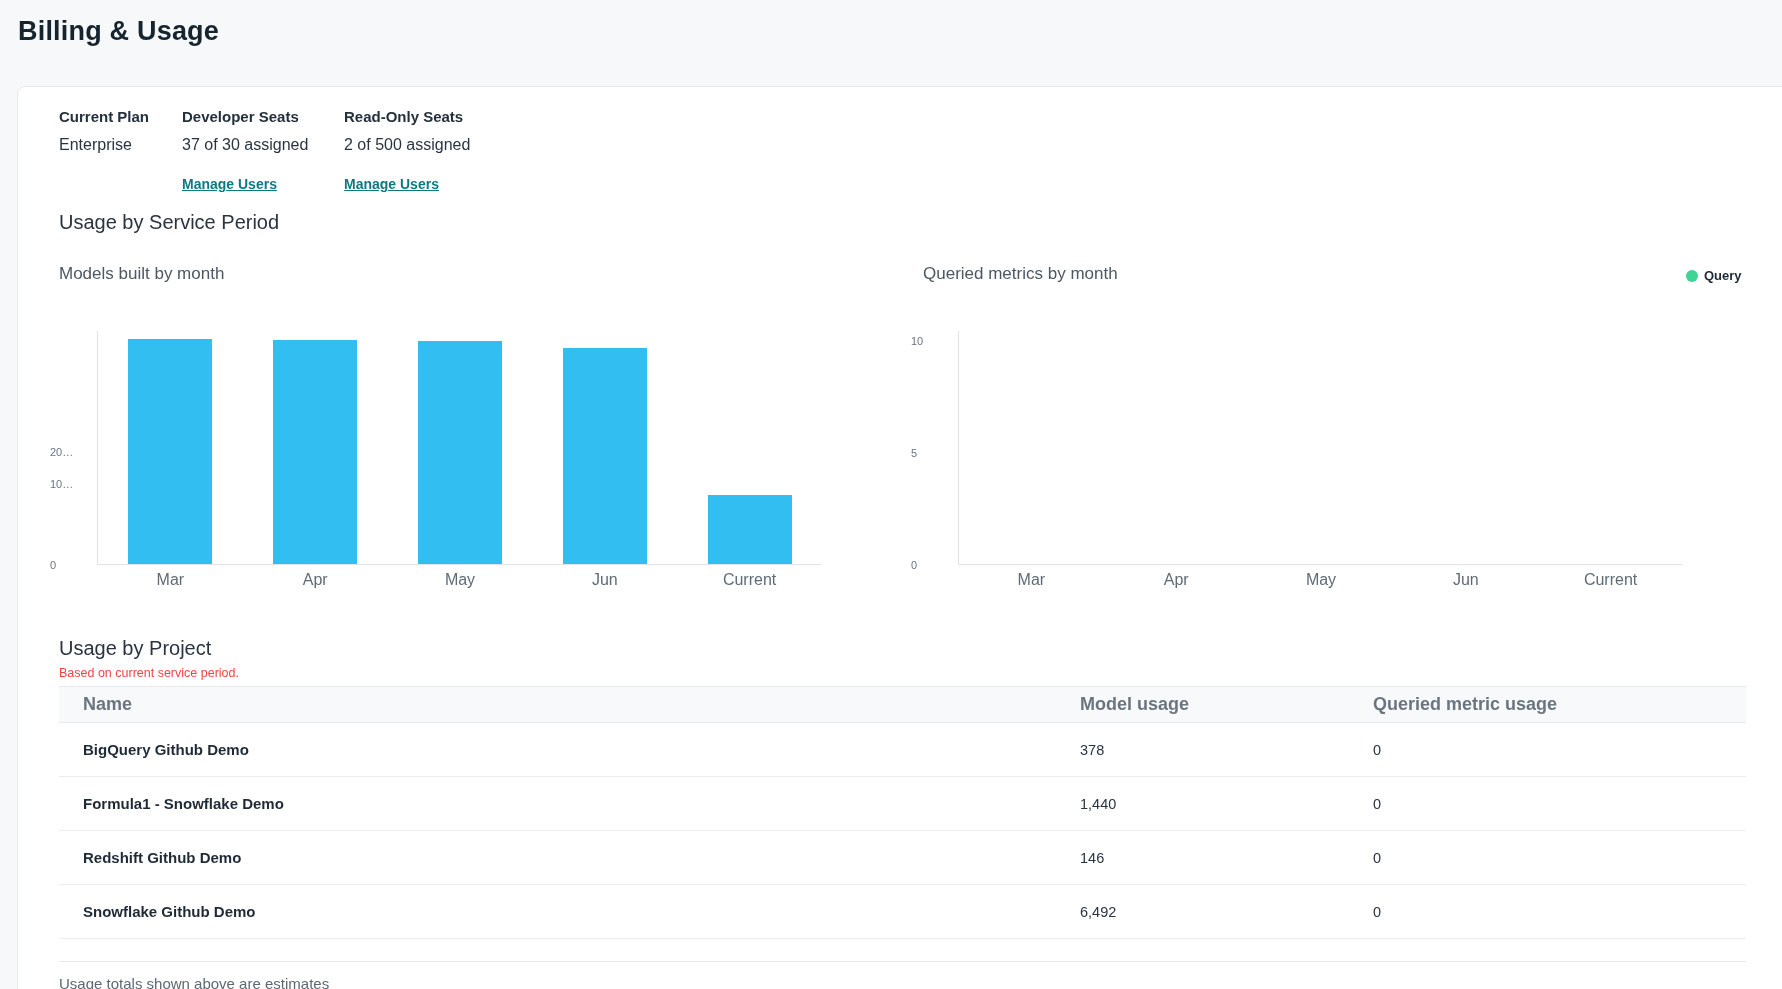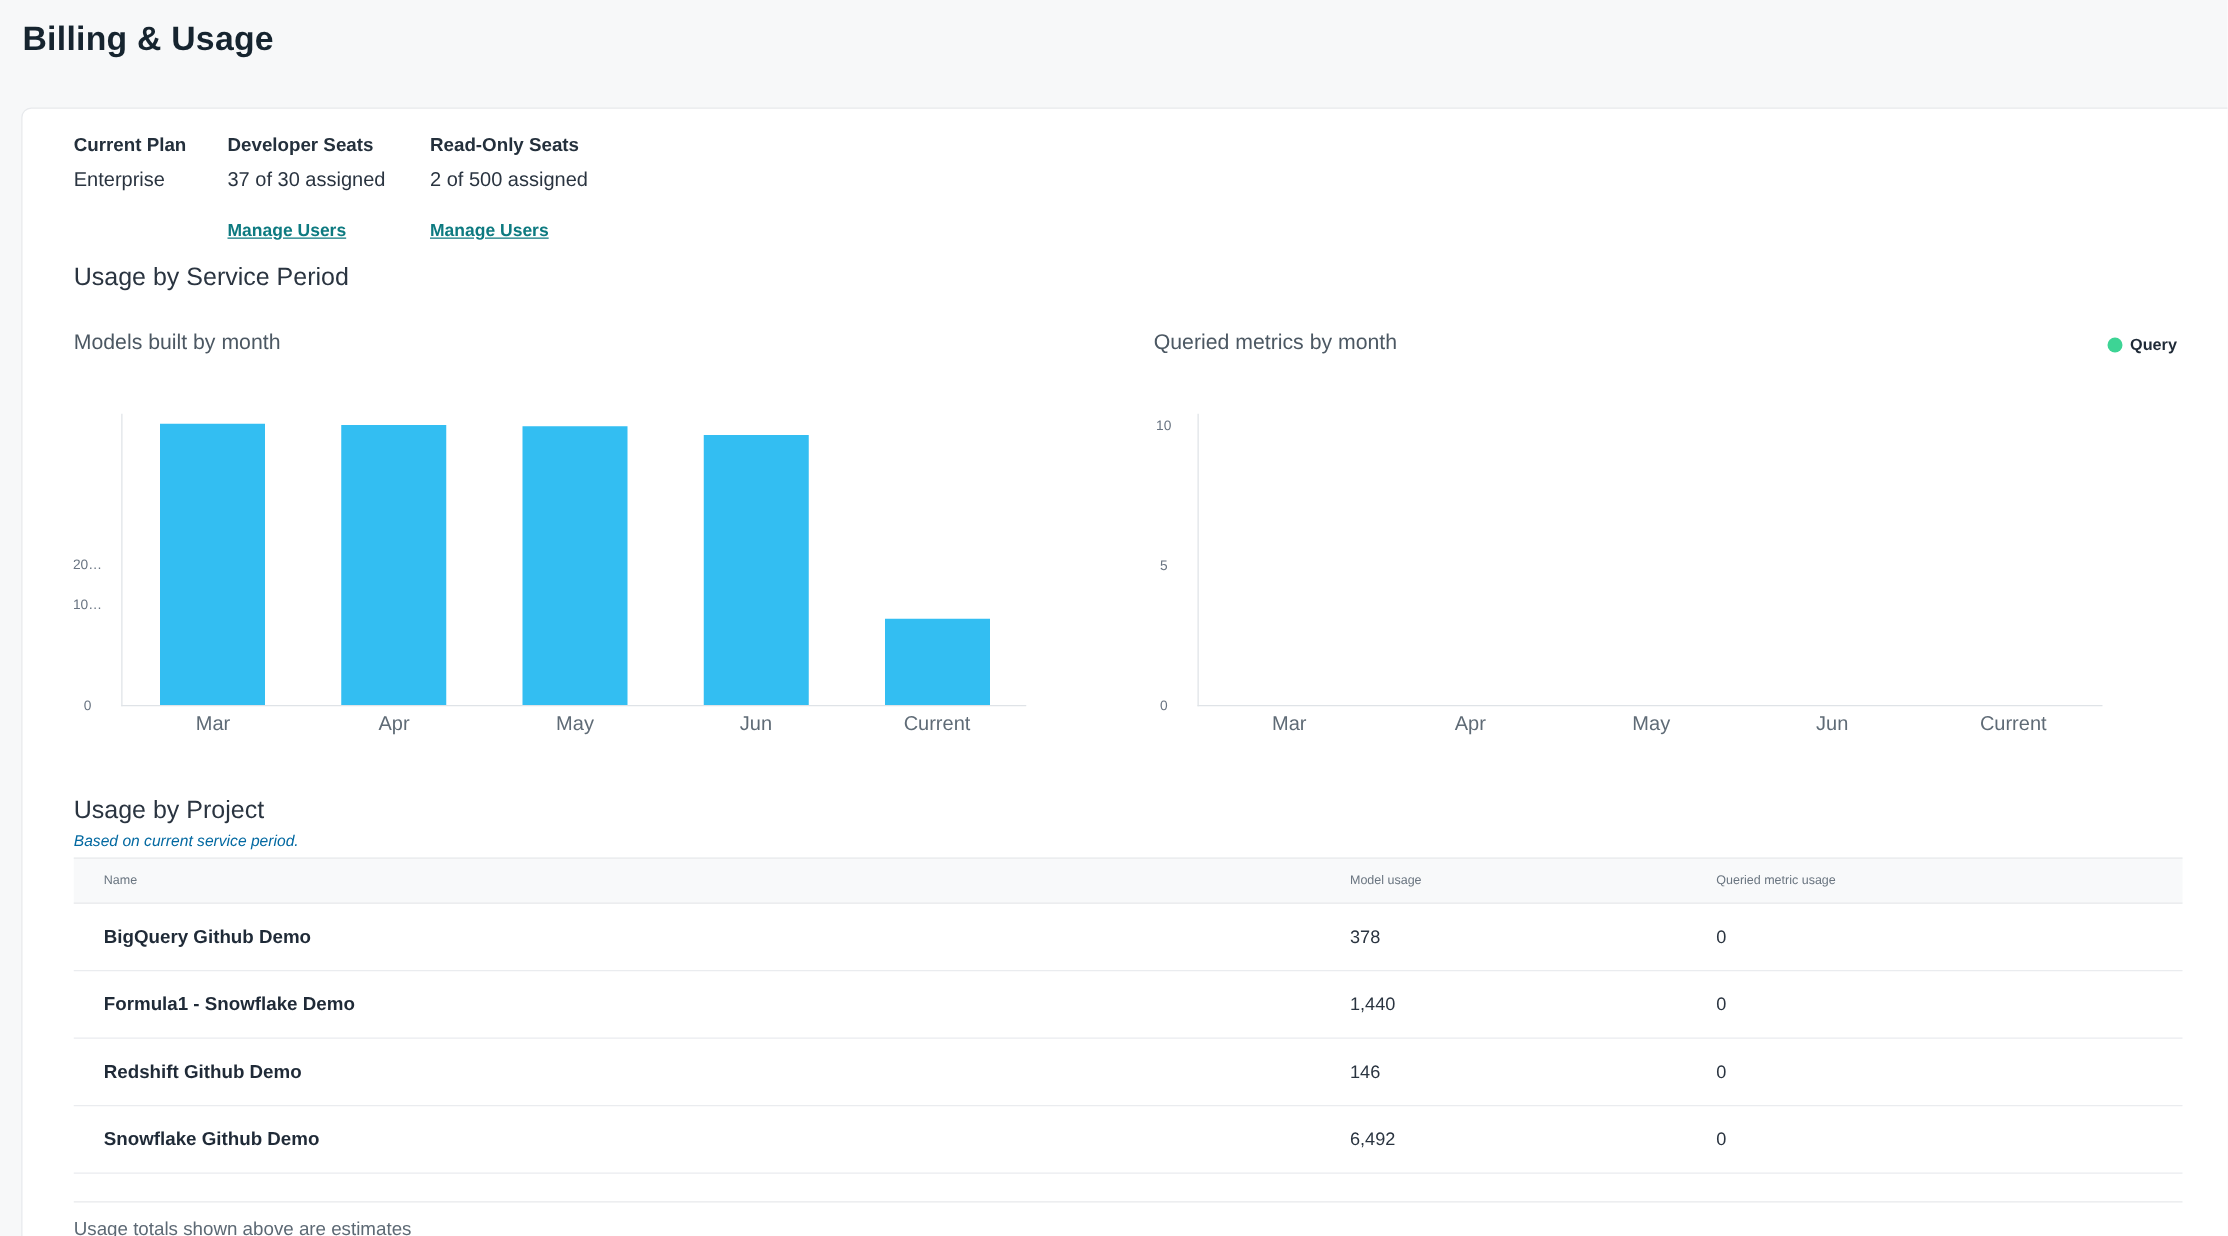--- a/index.html
+++ b/index.html
@@ -41,37 +41,37 @@
   
   .plot {
     position:absolute; top:244px; width:724px; height:234px;
     border-left:1px solid #dfe3e7;
     border-bottom:1px solid #dfe3e7;
   }
   .plot.p1 { left:79px; }
   .plot.p2 { left:940px; }
   .bar { position:absolute; bottom:0; }
   .ytick {
-    position:absolute; left:-48px; width:40px; text-align:center;
+    position:absolute; left:-48px; width:40px; text-align:left;
     font-size:11px; color:#697482; transform:translateY(-50%);
   }
   .xtick {
     position:absolute; top:240px; width:90px; text-align:center;
     font-size:16px; color:#5f6b76; transform:translateX(-50%);
   }
   
   .table-title { position:absolute; left:41px; top:550px; font-size:20px; color:#2a3440; }
-  .table-subtitle { position:absolute; left:41px; top:579px; font-size:12.5px; color:#0369a1;font-style:italic; }
+  .table-subtitle { position:absolute; left:41px; top:579px; font-size:12.5px; color:#ef4444; }
   .usage-table { position:absolute; left:41px; top:599px; width:1687px; }
   .t-header {
     display:grid; grid-template-columns:1021px 293px auto;
     height:37px; align-items:center;
     background:#f8f9fa;
     border-top:1px solid #e7e9ec; border-bottom:1px solid #e7e9ec;
-    font-size:10px; font-weight:400; color:#6a7580;
+    font-size:18px; font-weight:700; color:#6a7580;
   }
   .t-header > div:first-child { padding-left:24px; }
   .t-row {
     display:grid; grid-template-columns:1021px 293px auto;
     height:54px; align-items:center;
     border-bottom:1px solid #eaecef;
     font-size:14.5px; color:#2a3440;
   }
   .t-row > div:first-child { padding-left:24px; font-size:15px; font-weight:700; color:#1f2a37; }
   .end-divider { position:absolute; left:41px; top:874px; width:1687px; border-top:1px solid #e7e9ec; }

